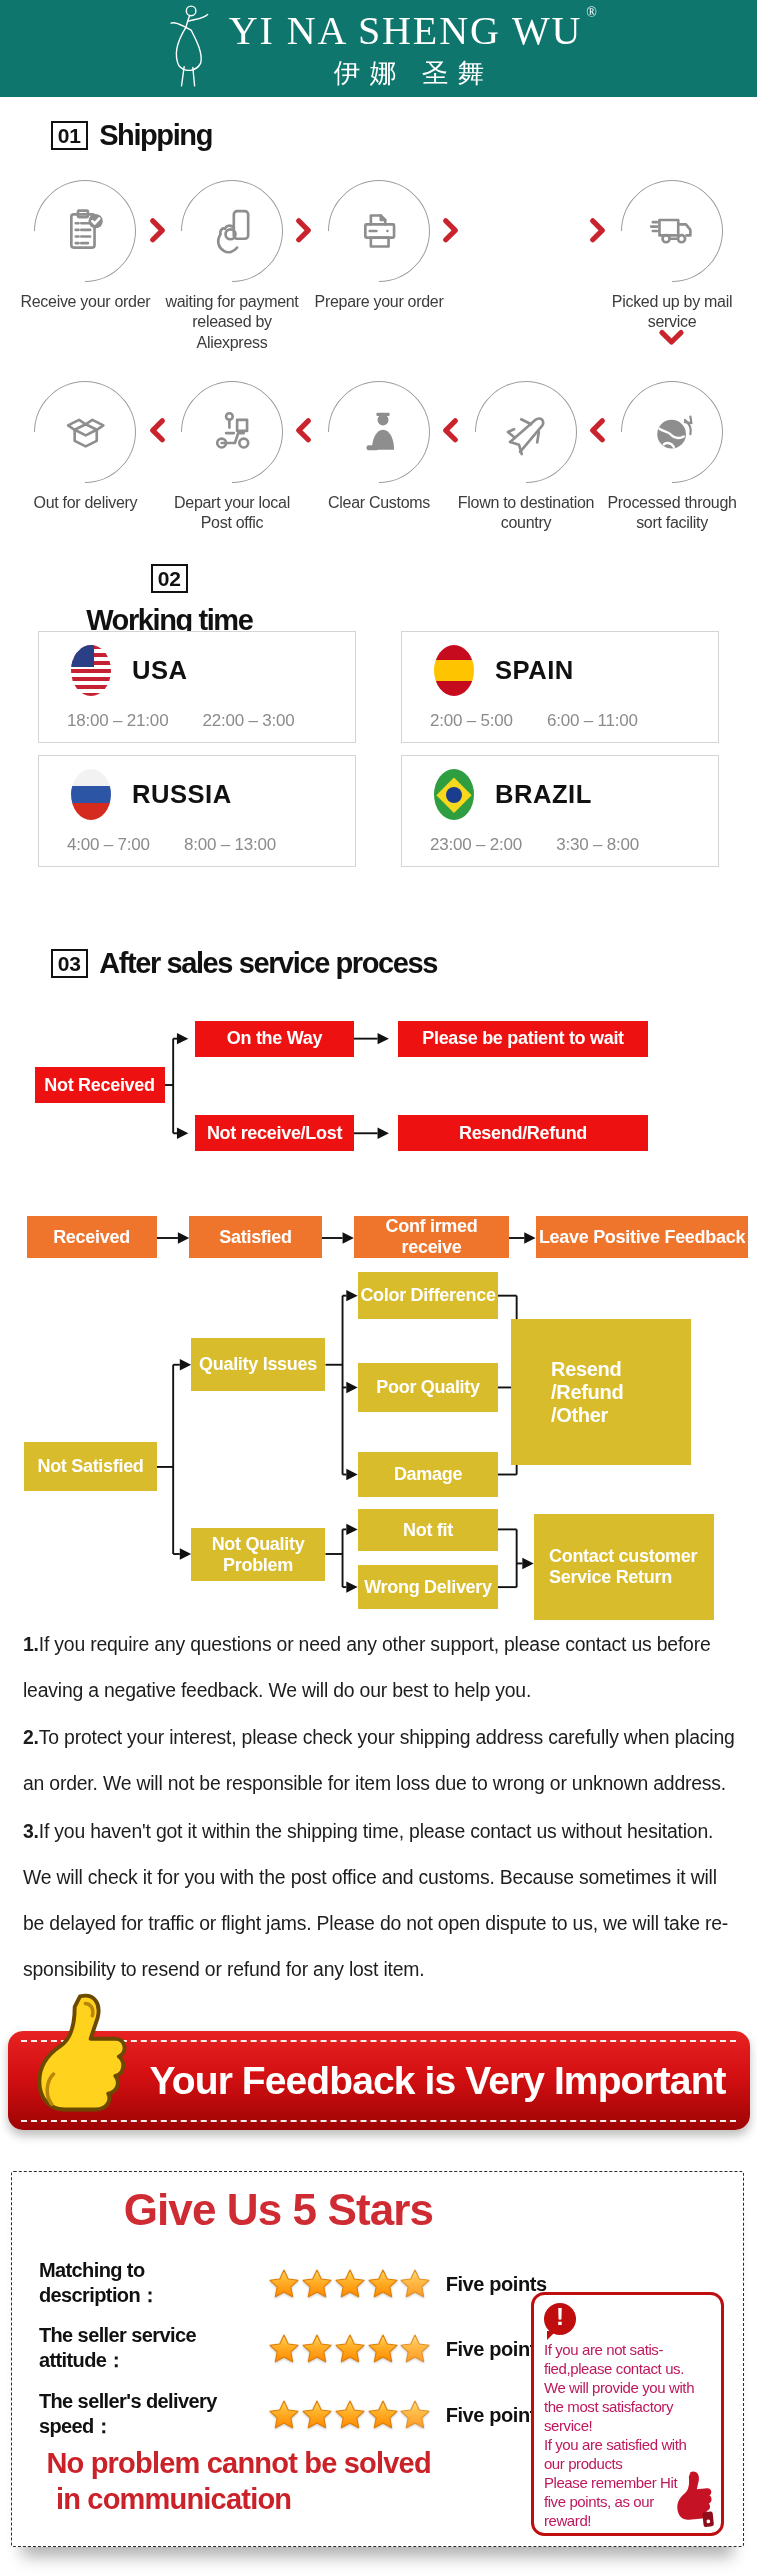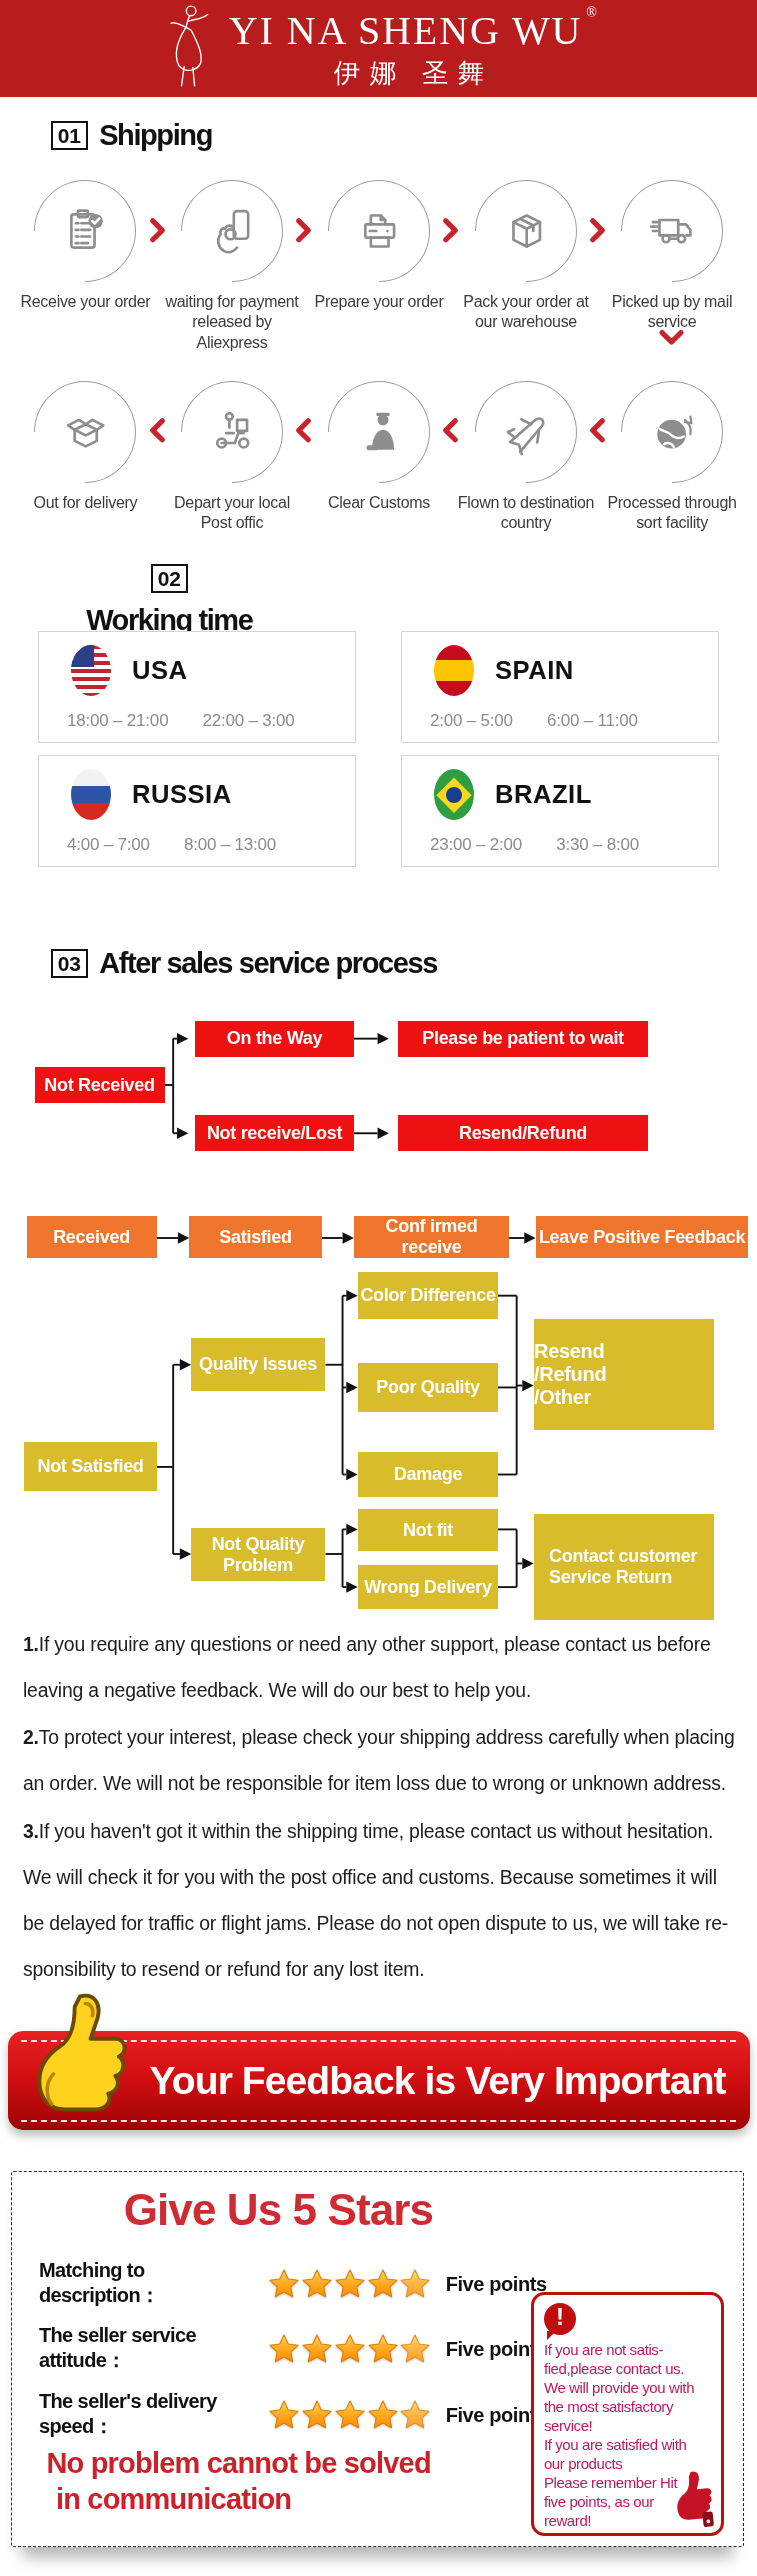--- a/index.html
+++ b/index.html
@@ -1,20 +1,20 @@
 <!DOCTYPE html>
 <html style="font-size:15px"><head>
 <meta charset="utf-8">
 <style>
   html,body{margin:0;padding:0;background:#fff;}
   #page{position:relative;width:757px;height:2576px;background:#fff;overflow:hidden;
         font-family:"Liberation Sans",sans-serif;color:#222;}
 
   
-  .top-banner{position:absolute;left:0;top:0;width:757px;height:97px;background:#b91c1c;
+  .top-banner{position:absolute;left:0;top:0;width:757px;height:97px;background:#0f766e;
     display:flex;align-items:center;justify-content:center;gap:9.5px;}
   .brand-line{font-family:"Liberation Serif",serif;color:#fff;font-size:40px;letter-spacing:1.9px;line-height:1;}
   .brand-line sup{font-size:14px;vertical-align:26.5px;margin-left:3.8px;}
   .brand-cn{font-family:"Liberation Serif",serif;color:#fff;font-size:26.5px;letter-spacing:9.5px;margin-top:3.8px;text-align:center;}
 
   
   .sec-head{position:absolute;left:51px;display:flex;align-items:center;gap:11.4px;}
   .sec-num{display:inline-block;border:2.4px solid #111;color:#111;font-size:21px;font-weight:700;
            padding:1.9px 4.7px;line-height:1;}
   .sec-title{font-size:29px;font-weight:700;color:#111;letter-spacing:-1.4px;}
@@ -156,32 +156,20 @@
             <path d="M16 18v-8h9l4 4v4"></path>
             <path d="M25 10v4h4"></path>
             <rect x="11" y="18" width="26" height="12" rx="1"></rect>
             <path d="M15 24h6"></path>
             <circle cx="31" cy="24" r="1.2" fill="#8e8e8e" stroke="none"></circle>
             <rect x="16" y="30" width="16" height="8"></rect>
           </svg>
     </div>
       </div>
     <div class="step-label">Prepare your order</div>
-  </div>
-  <div class="step" style="left:452px;top:180px;">
-    <div class="arc">
-        <div class="arc-inner ic">
-      <svg width="53" height="53" viewBox="0 0 48 48">
-            <path d="M12 16l12-6 12 6v16l-12 6-12-6z"></path>
-            <path d="M12 16l12 6 12-6M24 22v16"></path>
-            <path d="M18 13l12 6v5"></path>
-          </svg>
-    </div>
-      </div>
-    <div class="step-label">Pack your order at our warehouse</div>
   </div>
   <div class="step" style="left:598px;top:180px;">
     <div class="arc">
         <div class="arc-inner ic">
       <svg width="53" height="53" viewBox="0 0 48 48">
             <rect x="12" y="14" width="17" height="14"></rect>
             <path d="M29 18h7l4 5v5h-3.5"></path>
             <circle cx="18" cy="31" r="3.2"></circle>
             <circle cx="32" cy="31" r="3.2"></circle>
             <path d="M21.5 31h7M6 16h4M4.5 20h5.5M6 24h4"></path>
@@ -443,21 +431,21 @@
     </svg>
     <div class="fbox fyellow" style="left:358px;top:1.9px;width:140px;height:47px;">
         <span>Color Difference</span>
       </div>
     <div class="fbox fyellow" style="left:191px;top:68px;width:134px;height:53px;">
         <span>Quality Issues</span>
       </div>
     <div class="fbox fyellow" style="left:358px;top:93px;width:140px;height:49px;">
         <span>Poor Quality</span>
       </div>
-    <div class="fbox fyellow fleft" style="left:534px;top:49px;width:180px;height:111px;font-size:20px;">
+    <div class="fbox fyellow fleft" style="left:511px;top:49px;width:180px;height:146px;padding-left:40px;font-size:20px;">
       <div>
         <div>Resend</div>
         <div>/Refund</div>
         <div>/Other</div>
       </div>
     </div>
     <div class="fbox fyellow" style="left:358px;top:182px;width:140px;height:45px;">
         <span>Damage</span>
       </div>
     <div class="fbox fyellow" style="left:24px;top:172px;width:133px;height:49px;">

